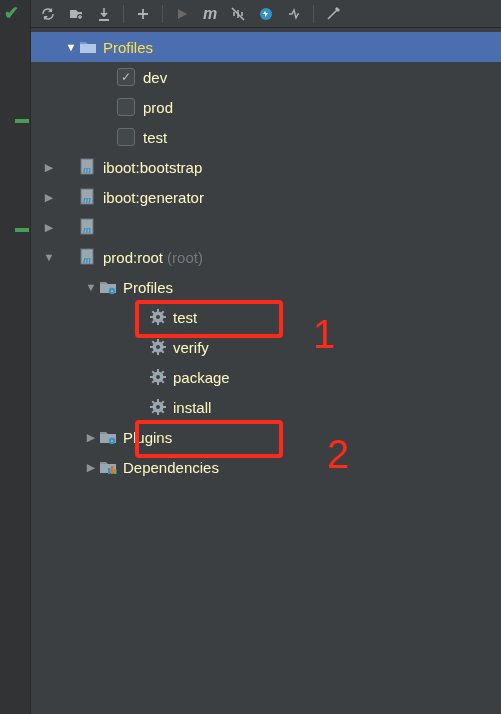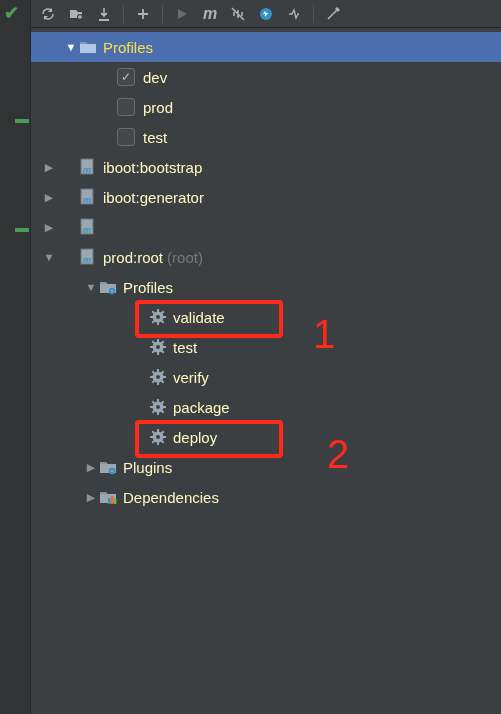--- a/index.html
+++ b/index.html
@@ -316,101 +316,81 @@
                 <rect x="7" y="13" width="2" height="3"></rect>
                 <rect x="0" y="7" width="3" height="2"></rect>
                 <rect x="13" y="7" width="3" height="2"></rect>
                 <rect x="2" y="2" width="2" height="3" transform="rotate(-45 3 3)"></rect>
                 <rect x="12" y="11" width="2" height="3" transform="rotate(-45 13 13)"></rect>
                 <rect x="11" y="2" width="3" height="2" transform="rotate(-45 13 3)"></rect>
                 <rect x="2" y="12" width="3" height="2" transform="rotate(-45 3 13)"></rect>
               </g>
             </svg>
           </span>
-          <span class="label">validate</span>
+          <span class="label">test</span>
         </div>
         <div class="row">
           <span class="spacer" style="width:112px"></span>
           <span class="icon">
             <svg width="16" height="16" viewBox="0 0 16 16">
               <circle cx="8" cy="8" r="5.5" fill="#9aa7b0"></circle>
               <circle cx="8" cy="8" r="2" fill="#3c3f41"></circle>
               <g fill="#9aa7b0">
                 <rect x="7" y="0" width="2" height="3"></rect>
                 <rect x="7" y="13" width="2" height="3"></rect>
                 <rect x="0" y="7" width="3" height="2"></rect>
                 <rect x="13" y="7" width="3" height="2"></rect>
                 <rect x="2" y="2" width="2" height="3" transform="rotate(-45 3 3)"></rect>
                 <rect x="12" y="11" width="2" height="3" transform="rotate(-45 13 13)"></rect>
                 <rect x="11" y="2" width="3" height="2" transform="rotate(-45 13 3)"></rect>
                 <rect x="2" y="12" width="3" height="2" transform="rotate(-45 3 13)"></rect>
               </g>
             </svg>
           </span>
-          <span class="label">test</span>
+          <span class="label">verify</span>
         </div>
         <div class="row">
           <span class="spacer" style="width:112px"></span>
           <span class="icon">
             <svg width="16" height="16" viewBox="0 0 16 16">
               <circle cx="8" cy="8" r="5.5" fill="#9aa7b0"></circle>
               <circle cx="8" cy="8" r="2" fill="#3c3f41"></circle>
               <g fill="#9aa7b0">
                 <rect x="7" y="0" width="2" height="3"></rect>
                 <rect x="7" y="13" width="2" height="3"></rect>
                 <rect x="0" y="7" width="3" height="2"></rect>
                 <rect x="13" y="7" width="3" height="2"></rect>
                 <rect x="2" y="2" width="2" height="3" transform="rotate(-45 3 3)"></rect>
                 <rect x="12" y="11" width="2" height="3" transform="rotate(-45 13 13)"></rect>
                 <rect x="11" y="2" width="3" height="2" transform="rotate(-45 13 3)"></rect>
                 <rect x="2" y="12" width="3" height="2" transform="rotate(-45 3 13)"></rect>
               </g>
             </svg>
           </span>
-          <span class="label">verify</span>
+          <span class="label">package</span>
         </div>
         <div class="row">
           <span class="spacer" style="width:112px"></span>
           <span class="icon">
             <svg width="16" height="16" viewBox="0 0 16 16">
               <circle cx="8" cy="8" r="5.5" fill="#9aa7b0"></circle>
               <circle cx="8" cy="8" r="2" fill="#3c3f41"></circle>
               <g fill="#9aa7b0">
                 <rect x="7" y="0" width="2" height="3"></rect>
                 <rect x="7" y="13" width="2" height="3"></rect>
                 <rect x="0" y="7" width="3" height="2"></rect>
                 <rect x="13" y="7" width="3" height="2"></rect>
                 <rect x="2" y="2" width="2" height="3" transform="rotate(-45 3 3)"></rect>
                 <rect x="12" y="11" width="2" height="3" transform="rotate(-45 13 13)"></rect>
                 <rect x="11" y="2" width="3" height="2" transform="rotate(-45 13 3)"></rect>
                 <rect x="2" y="12" width="3" height="2" transform="rotate(-45 3 13)"></rect>
               </g>
             </svg>
           </span>
-          <span class="label">package</span>
-        </div>
-        <div class="row">
-          <span class="spacer" style="width:112px"></span>
-          <span class="icon">
-            <svg width="16" height="16" viewBox="0 0 16 16">
-              <circle cx="8" cy="8" r="5.5" fill="#9aa7b0"></circle>
-              <circle cx="8" cy="8" r="2" fill="#3c3f41"></circle>
-              <g fill="#9aa7b0">
-                <rect x="7" y="0" width="2" height="3"></rect>
-                <rect x="7" y="13" width="2" height="3"></rect>
-                <rect x="0" y="7" width="3" height="2"></rect>
-                <rect x="13" y="7" width="3" height="2"></rect>
-                <rect x="2" y="2" width="2" height="3" transform="rotate(-45 3 3)"></rect>
-                <rect x="12" y="11" width="2" height="3" transform="rotate(-45 13 13)"></rect>
-                <rect x="11" y="2" width="3" height="2" transform="rotate(-45 13 3)"></rect>
-                <rect x="2" y="12" width="3" height="2" transform="rotate(-45 3 13)"></rect>
-              </g>
-            </svg>
-          </span>
-          <span class="label">deploy</span>
+          <span class="label">install</span>
         </div>
       </div>
 
     <div class="row">
       <span class="spacer" style="width:46px"></span>
       <span class="arrow">▶</span>
       <span class="icon">
         <svg width="18" height="16" viewBox="0 0 18 16">
             <path fill="#8a9298" d="M1 3h6l2 2h8v9H1z"></path>
             <path fill="#9aa7b0" d="M1 5h16v9H1z"></path>

